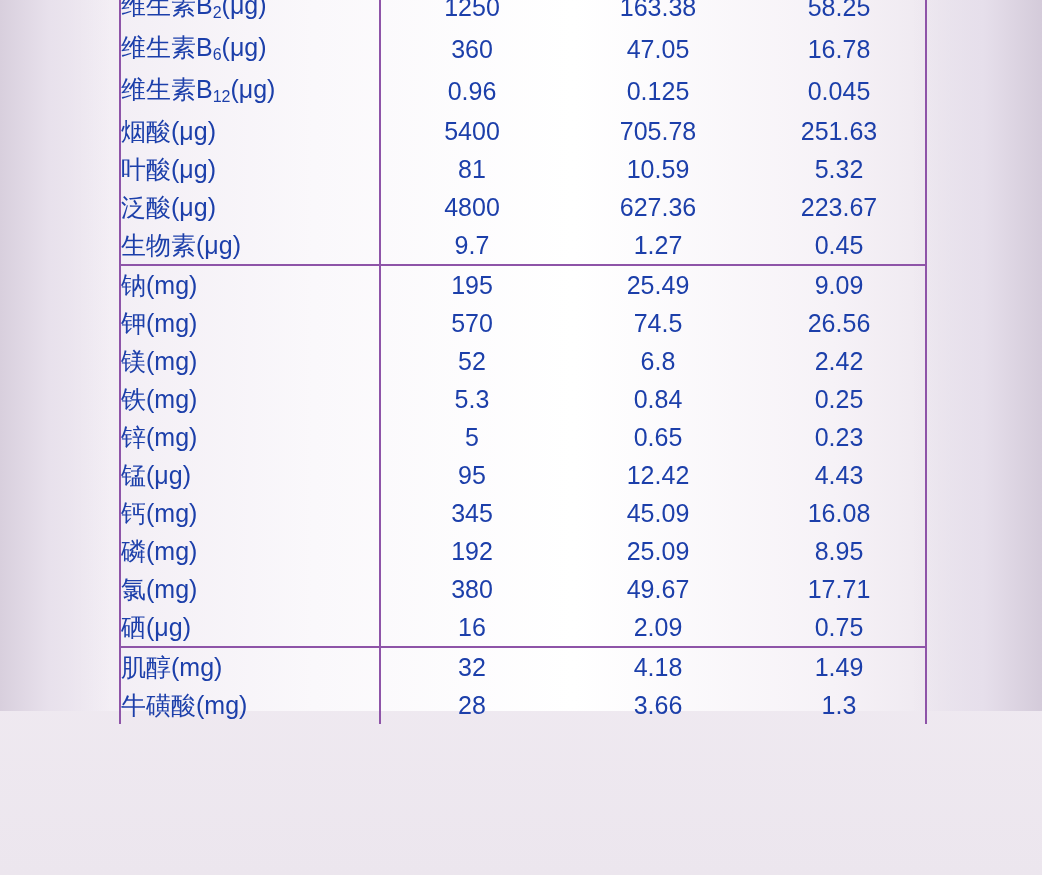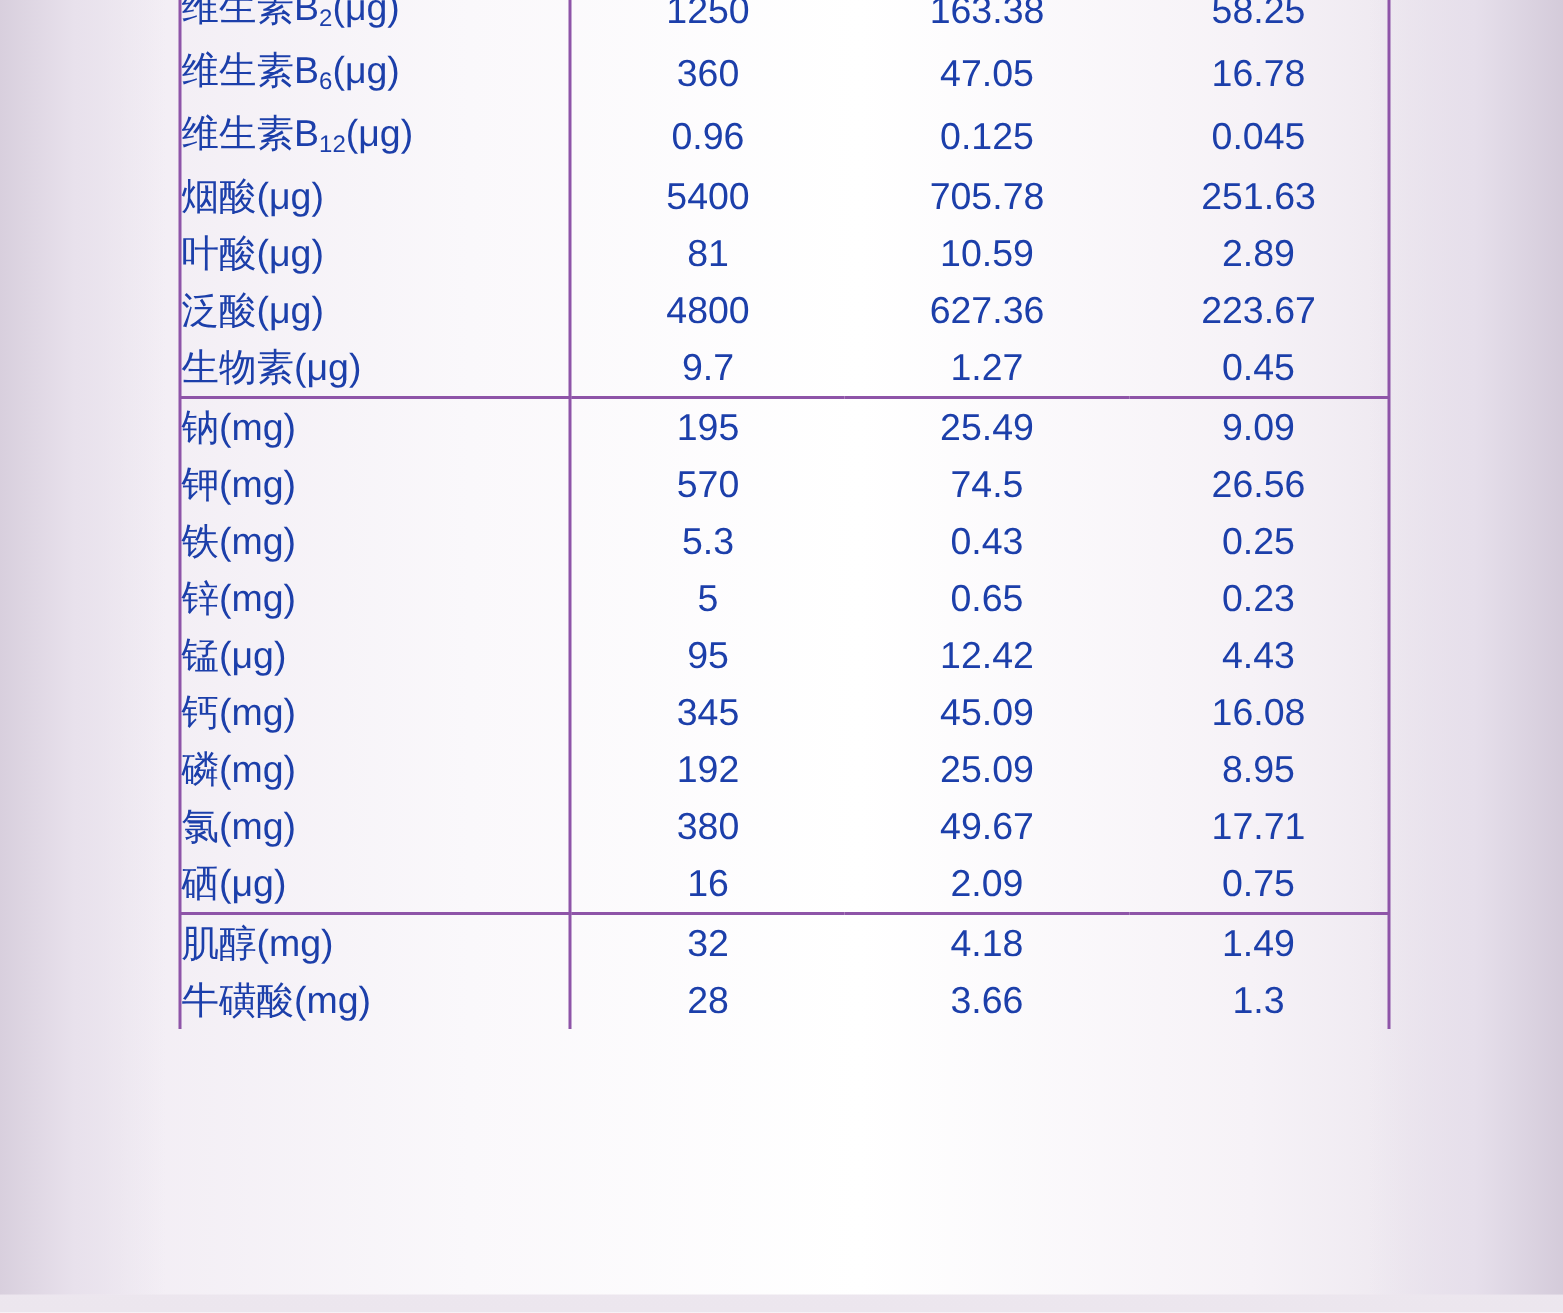--- a/index.html
+++ b/index.html
@@ -9,21 +9,21 @@
   body {
     width: 1042px;
     height: 875px;
     overflow: hidden;
     background: linear-gradient(180deg, #efe9f0 0%, #f4eff5 40%, #ece6ee 100%);
     font-family: "Liberation Sans", sans-serif;
   }
   #page {
     position: relative;
     width: 1042px;
-    height: 863px;
+    height: 711px;
     background:
       linear-gradient(90deg, #e9e2ec 0%, #f2edf4 8%, #faf8fb 30%, #ffffff 55%, #f6f2f7 80%, #e6dfe9 100%);
   }
   
   #page::before {
     content: "";
     position: absolute;
     left: 0; top: 0; bottom: 0;
     width: 110px;
     background: linear-gradient(90deg, #d8cfdd 0%, #e8e1ec 45%, rgba(255,255,255,0) 100%);
@@ -124,21 +124,21 @@
           <tr>
             <td class="name">烟酸(μg)</td>
             <td class="v1">5400</td>
             <td class="v2">705.78</td>
             <td class="v3">251.63</td>
           </tr>
           <tr>
             <td class="name">叶酸(μg)</td>
             <td class="v1">81</td>
             <td class="v2">10.59</td>
-            <td class="v3">2.89</td>
+            <td class="v3">5.32</td>
           </tr>
           <tr>
             <td class="name">泛酸(μg)</td>
             <td class="v1">4800</td>
             <td class="v2">627.36</td>
             <td class="v3">223.67</td>
           </tr>
           <tr class="group-end">
             <td class="name">生物素(μg)</td>
             <td class="v1">9.7</td>
@@ -151,23 +151,29 @@
             <td class="v2">25.49</td>
             <td class="v3">9.09</td>
           </tr>
           <tr>
             <td class="name">钾(mg)</td>
             <td class="v1">570</td>
             <td class="v2">74.5</td>
             <td class="v3">26.56</td>
           </tr>
           <tr>
+            <td class="name">镁(mg)</td>
+            <td class="v1">52</td>
+            <td class="v2">6.8</td>
+            <td class="v3">2.42</td>
+          </tr>
+          <tr>
             <td class="name">铁(mg)</td>
             <td class="v1">5.3</td>
-            <td class="v2">0.43</td>
+            <td class="v2">0.84</td>
             <td class="v3">0.25</td>
           </tr>
           <tr>
             <td class="name">锌(mg)</td>
             <td class="v1">5</td>
             <td class="v2">0.65</td>
             <td class="v3">0.23</td>
           </tr>
           <tr>
             <td class="name">锰(μg)</td>

